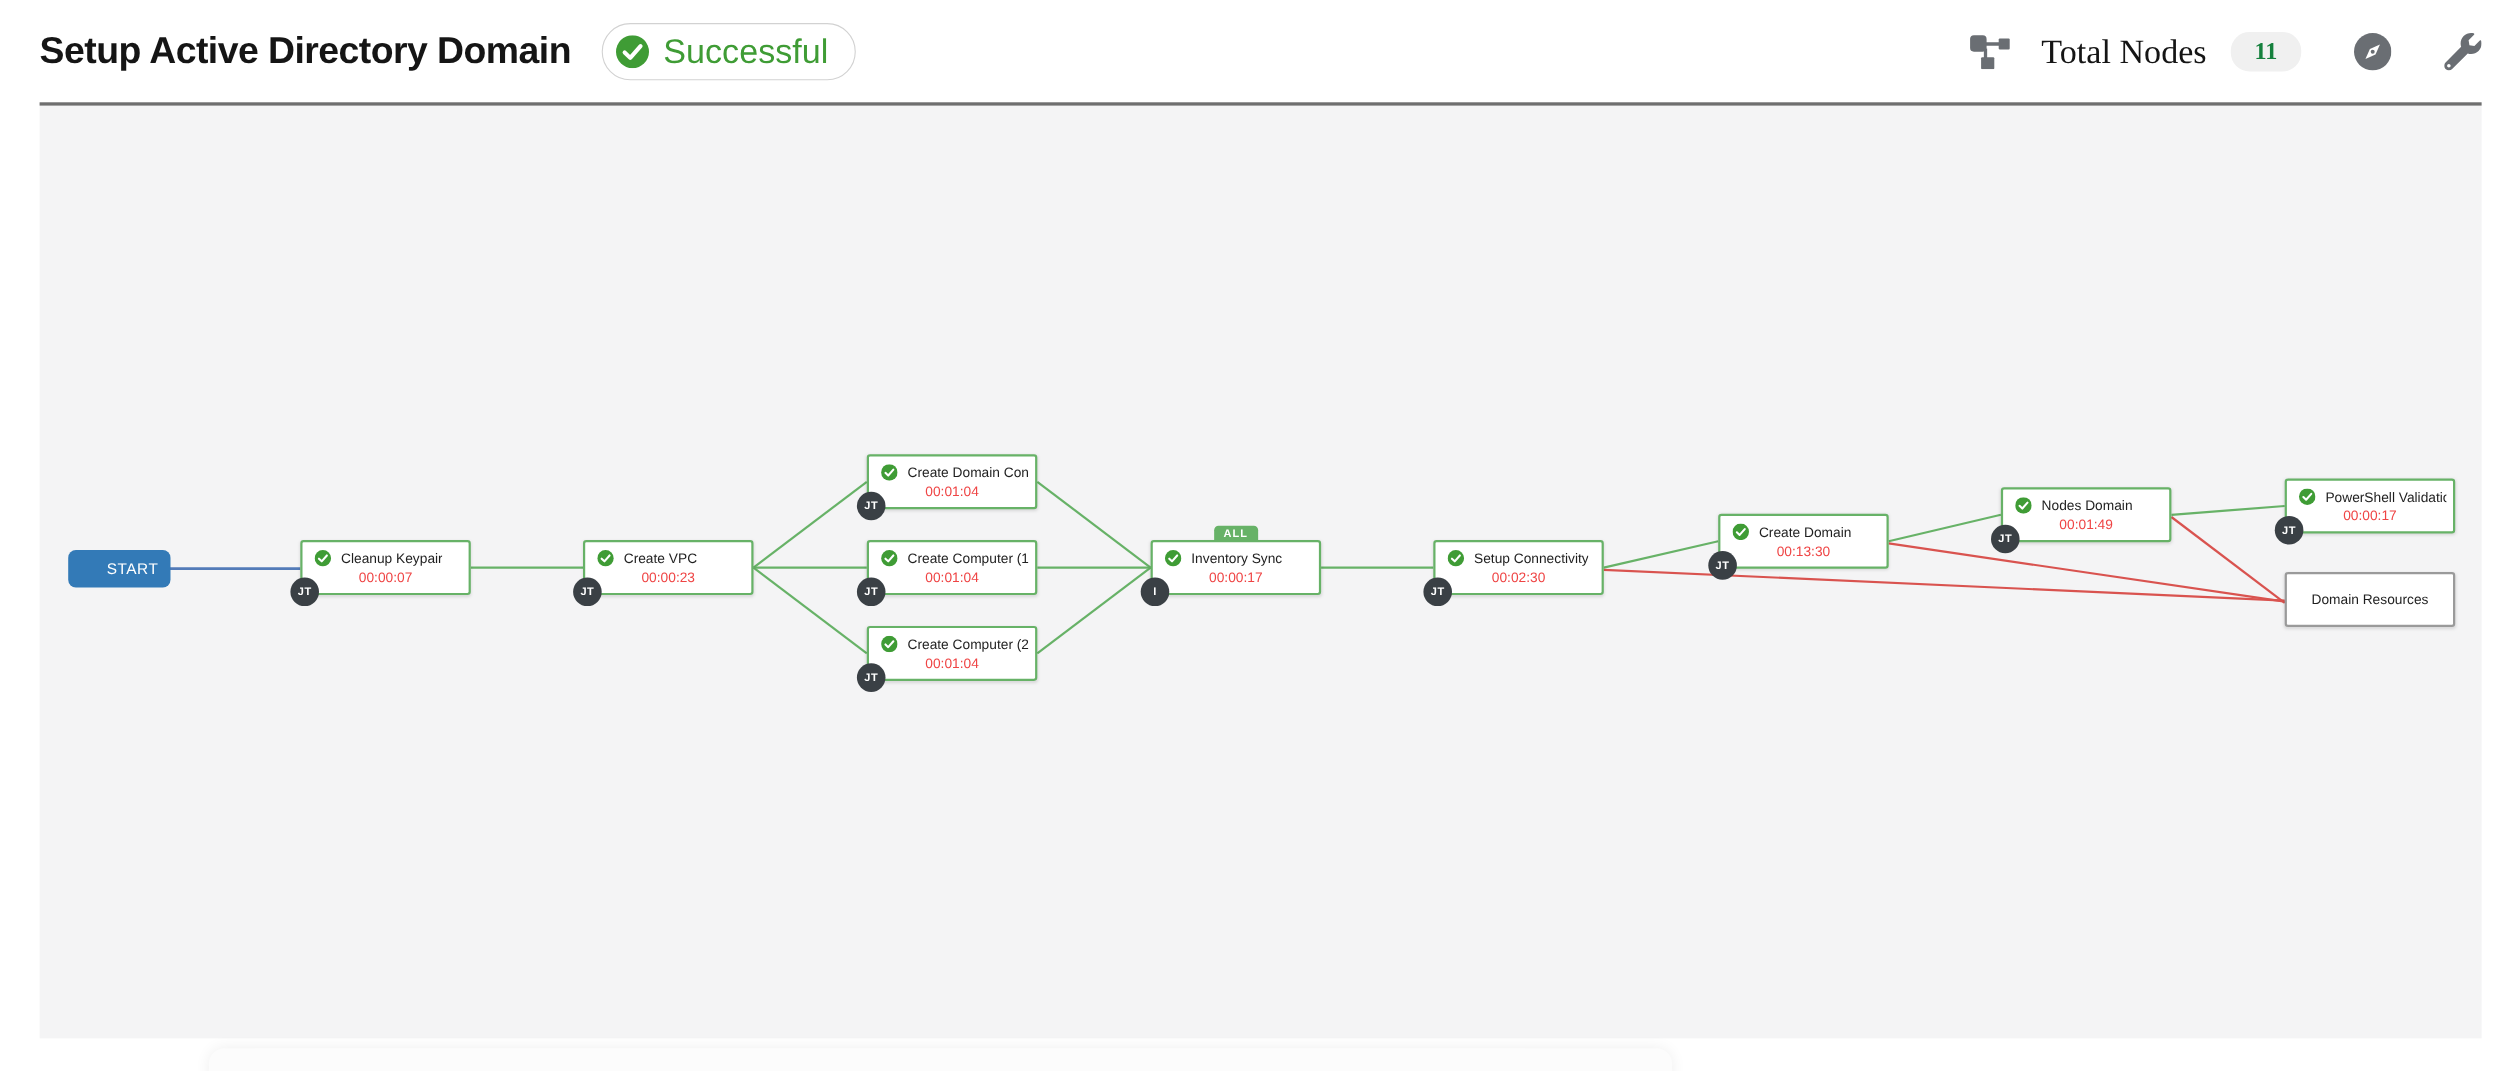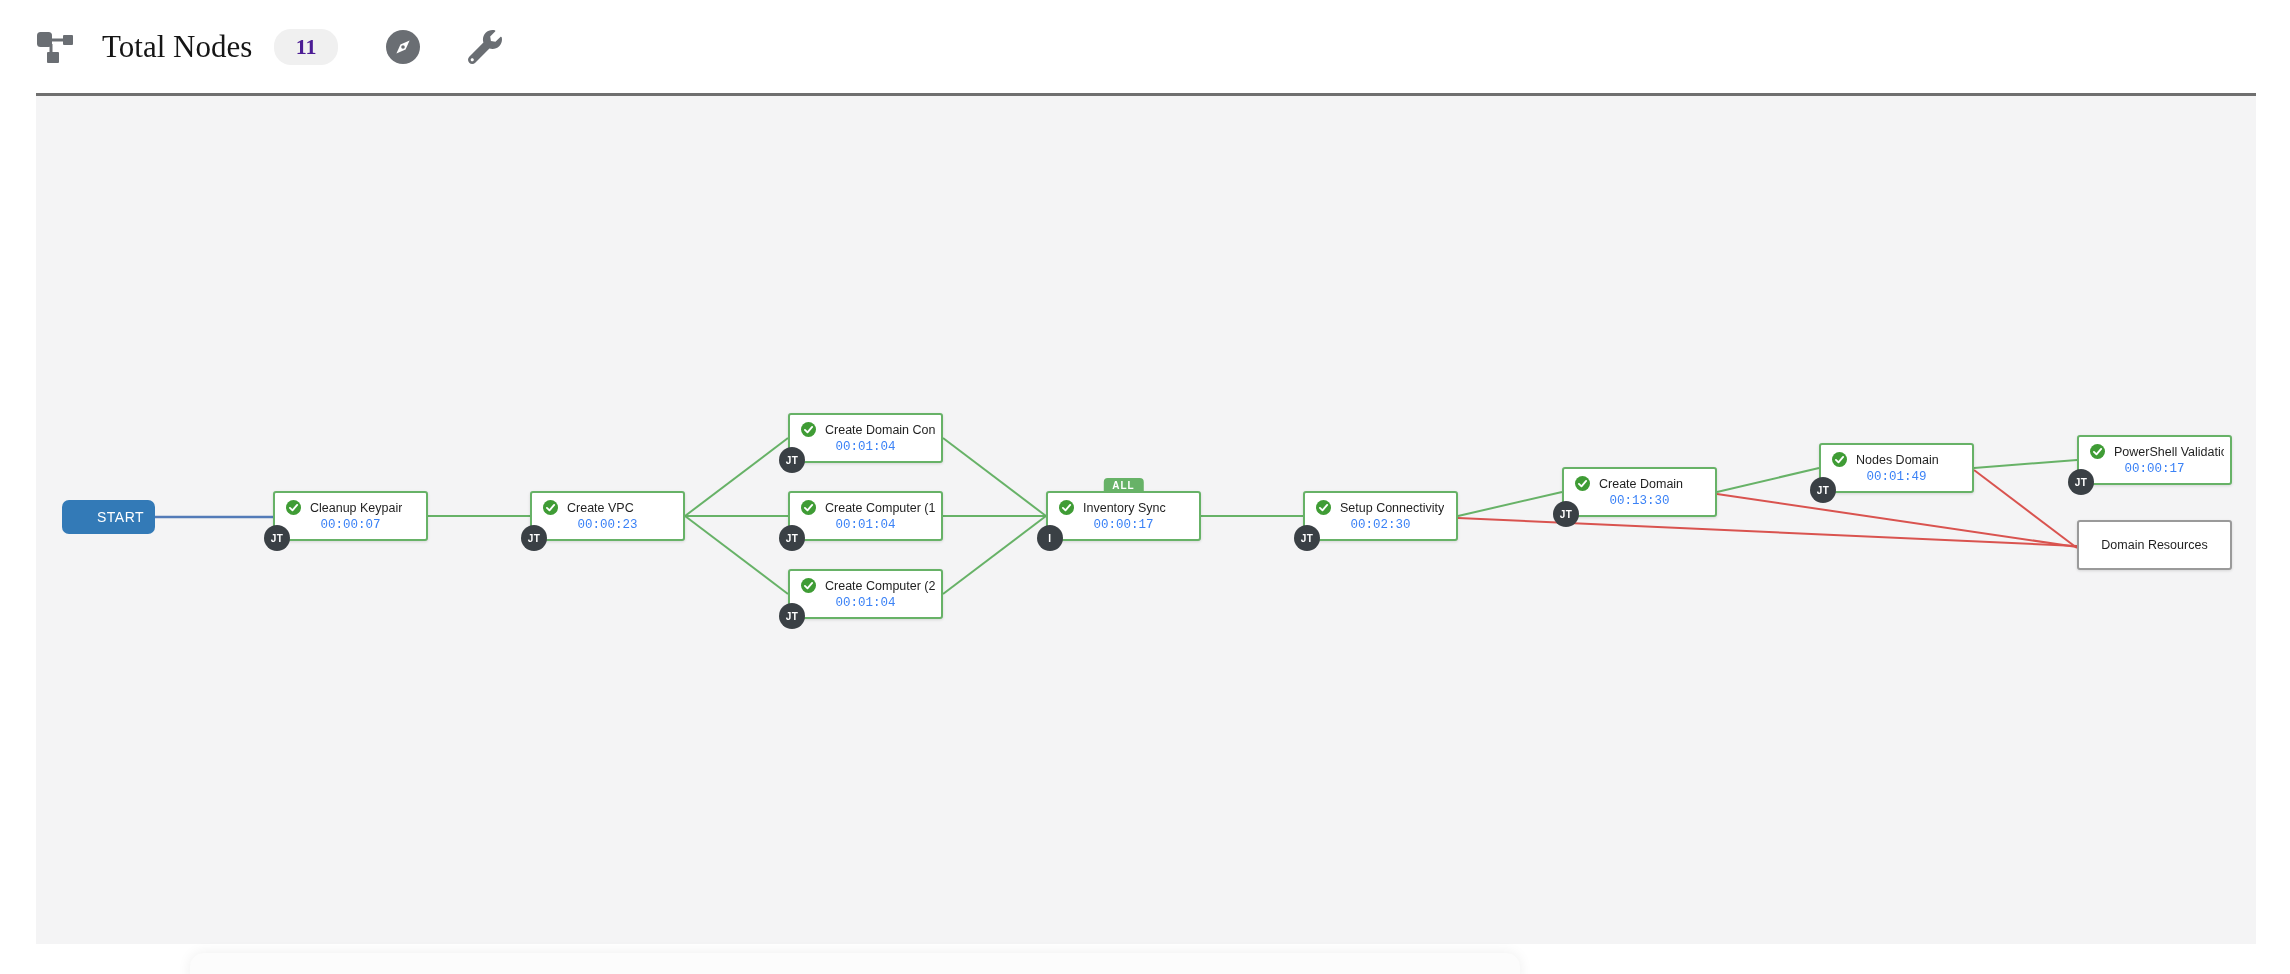--- a/index.html
+++ b/index.html
@@ -14,21 +14,21 @@
   .page-title{font-size:34px;font-weight:bold;margin:0;letter-spacing:-0.5px;}
   .status-pill{display:inline-flex;align-items:center;gap:13px;margin-left:28px;
        border:1.5px solid #d2d2d2;border-radius:26px;background:#fff;
        padding:7px 24px 7px 12px;cursor:pointer;}
   .status-pill .txt{font-size:31px;color:#3f9c35;}
   .chk-big{width:30px;height:30px;display:block;}
   .hdr-right{display:flex;align-items:center;font-family:Liberation Serif, serif;}
   .sitemap{width:38px;height:32px;display:block;}
   .total-label{font-size:31px;margin-left:28px;white-space:nowrap;}
   .count-badge{background:#f0f0f0;border-radius:17px;min-width:34px;text-align:center;
-       padding:5px 15px;font-size:22px;font-weight:bold;margin-left:22px;color:#4c1d95;}
+       padding:5px 15px;font-size:22px;font-weight:bold;margin-left:22px;color:#15803d;}
   .icon-btn{background:none;border:none;padding:0;margin-left:48px;cursor:pointer;line-height:0;}
   .compass{width:34px;height:34px;display:block;}
   .wrench{width:34px;height:34px;display:block;}
   
   .graph-bg{position:absolute;left:36px;top:93px;width:2220px;height:851px;
        background:#f4f4f5;border-top:3px solid #6f6f6f;box-sizing:border-box;}
   .edges{position:absolute;left:0;top:0;pointer-events:none;}
   .edge-blue{stroke:#537bb8;stroke-width:2.5;}
   .edge-green{stroke:#67b267;stroke-width:2;}
   .edge-red{stroke:#d9534f;stroke-width:2;}
@@ -36,35 +36,45 @@
   .start-node{position:absolute;left:62px;top:500px;width:69px;height:34px;
        background:#337ab7;border-radius:7px;color:#fff;font-size:14px;
        display:flex;align-items:center;justify-content:center;letter-spacing:0.5px;cursor:pointer;padding-left:24px;}
   .wf-node{position:absolute;width:155px;height:50px;background:#fff;
        border:2px solid #67b267;border-radius:3px;box-sizing:border-box;
        box-shadow:0 1px 3px rgba(0,0,0,0.12);cursor:pointer;}
   .wf-node.pending{border-color:#9a9a9a;display:flex;align-items:center;justify-content:center;}
   .wf-row{display:flex;align-items:center;gap:9px;padding:7px 6px 0 11px;}
   .chk{width:15px;height:15px;flex:0 0 15px;display:block;}
   .wf-name{font-size:12.5px;color:#1f1f1f;white-space:nowrap;overflow:hidden;}
-  .wf-time{text-align:center;font-size:12.5px;margin-top:3px;color:#3b82f6;font-family:Liberation Mono, monospace;}
+  .wf-time{text-align:center;font-size:12.5px;margin-top:3px;color:#ef4444;}
   .wf-badge{position:absolute;left:-11px;bottom:-12px;width:26px;height:26px;border-radius:50%;
        background:#3a4045;color:#fff;font-size:10px;font-weight:bold;
        display:flex;align-items:center;justify-content:center;letter-spacing:0.5px;}
   .all-tab{position:absolute;top:-15px;left:50%;transform:translateX(-50%);
        background:#67b267;color:#fff;font-size:10px;font-weight:bold;
        padding:2px 9px 1px;border-radius:4px 4px 0 0;letter-spacing:1px;}
   
   .bottom-sheet{position:absolute;left:190px;top:953px;width:1330px;height:30px;
        background:#fcfcfc;border-radius:14px 14px 0 0;box-shadow:0 0 14px rgba(0,0,0,0.07);}
 </style>
 </head>
 <body>
 
 <div class="hdr">
+  <div class="hdr-left">
+    <h1 class="page-title">Setup Active Directory Domain</h1>
+    <div class="status-pill">
+      <svg class="chk-big" viewBox="0 0 16 16">
+        <circle cx="8" cy="8" r="8" fill="#3f9c35"></circle>
+        <path d="M4.2 8.4 L6.9 11 L11.9 5.3" stroke="#fff" stroke-width="2" fill="none" stroke-linecap="round" stroke-linejoin="round"></path>
+      </svg>
+      <span class="txt">Successful</span>
+    </div>
+  </div>
   <div class="hdr-right">
     <svg class="sitemap" viewBox="0 0 38 32">
       <path d="M13 9 H28 M15 13 V22" stroke="#6a6e73" stroke-width="3" fill="none"></path>
       <rect x="1" y="1" width="15" height="15" rx="3.5" fill="#6a6e73"></rect>
       <rect x="27" y="4" width="10" height="10" rx="1" fill="#6a6e73"></rect>
       <rect x="11" y="21" width="12" height="11" rx="1" fill="#6a6e73"></rect>
     </svg>
     <span class="total-label">Total Nodes</span>
     <span class="count-badge">11</span>
     <button class="icon-btn">

